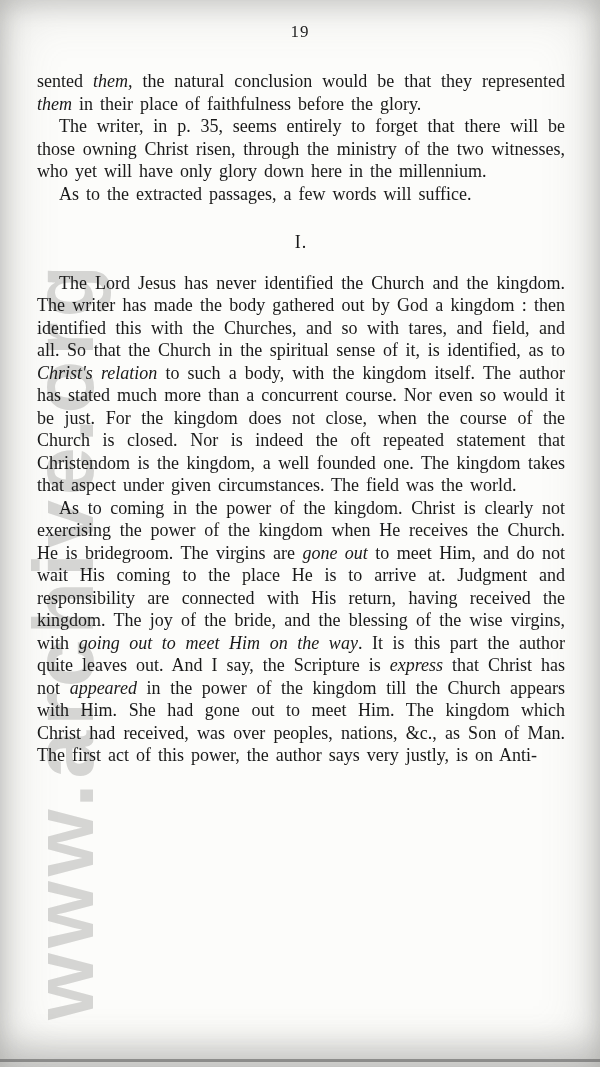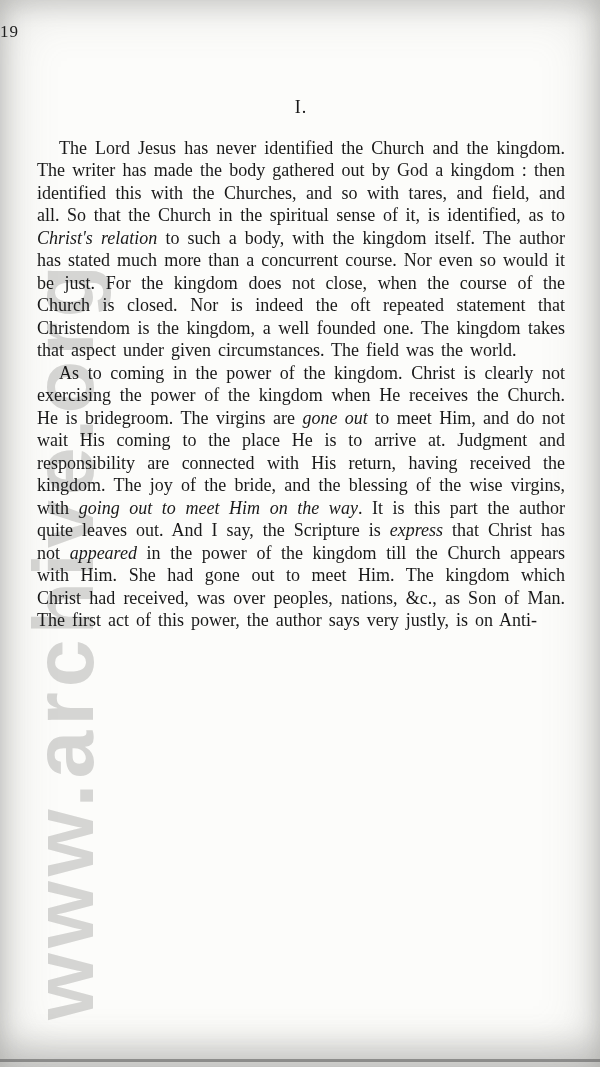--- a/index.html
+++ b/index.html
@@ -49,20 +49,21 @@
     color: rgba(150,150,148,0.38);
     white-space: nowrap;
     z-index: 1;
     user-select: none;
   }
   .page-number {
     position: absolute;
     top: 22px;
     left: 0;
     width: 100%;
+    text-align: center;
     font-size: 17px;
     letter-spacing: 1px;
     color: #1e1e1e;
     z-index: 2;
   }
   .text-block {
     position: absolute;
     top: 70px;
     left: 37px;
     width: 528px;
@@ -95,23 +96,26 @@
 <body>
 
 <div class="page">
 
   <div class="watermark">www.archive.org</div>
 
   <div class="page-number">19</div>
 
   <div class="text-block">
 
+    <p class="noindent"><span>sented </span><em>them,</em><span> the natural conclusion would be that they represented </span><em>them</em><span> in their place of faithfulness before the glory.</span></p>
+
+    <p><span>The writer, in p. 35, seems entirely to forget that there will be those owning Christ risen, through the ministry of the two witnesses, who yet will have only glory down here in the millennium.</span></p>
 
 
-
+    <p><span>As to the extracted passages, a few words will suffice.</span></p>
 
     <div class="heading">I.</div>
 
     <p><span>The Lord Jesus has never identified the Church and the kingdom.  The writer has made the body gathered out by God a kingdom : then identified this with the Churches, and so with tares, and field, and all.  So that the Church in the spiritual sense of it, is identified, as to </span><em>Christ's relation</em><span> to such a body, with the kingdom itself.  The author has stated much more than a concurrent course.  Nor even so would it be just.  For the kingdom does not close, when the course of the Church is closed.  Nor is indeed the oft repeated statement that Christendom is the kingdom, a well founded one.  The kingdom takes that aspect under given circumstances.  The field was the world.</span></p>
 
     <p><span>As to coming in the power of the kingdom.  Christ is clearly not exercising the power of the kingdom when He receives the Church.  He is bridegroom.  The virgins are </span><em>gone out</em><span> to meet Him, and do not wait His coming to the place He is to arrive at.  Judgment and responsibility are connected with His return, having received the kingdom.  The joy of the bride, and the blessing of the wise virgins, with </span><em>going out to meet Him on the way</em><span>.  It is this part the author quite leaves out.  And I say, the Scripture is </span><em>express</em><span> that Christ has not </span><em>appeared</em><span> in the power of the kingdom till the Church appears with Him.  She had gone out to meet Him.  The kingdom which Christ had received, was over peoples, nations, &amp;c., as Son of Man.  The first act of this power, the author says very justly, is on Anti-</span></p>
 
   </div>
 
 </div>

